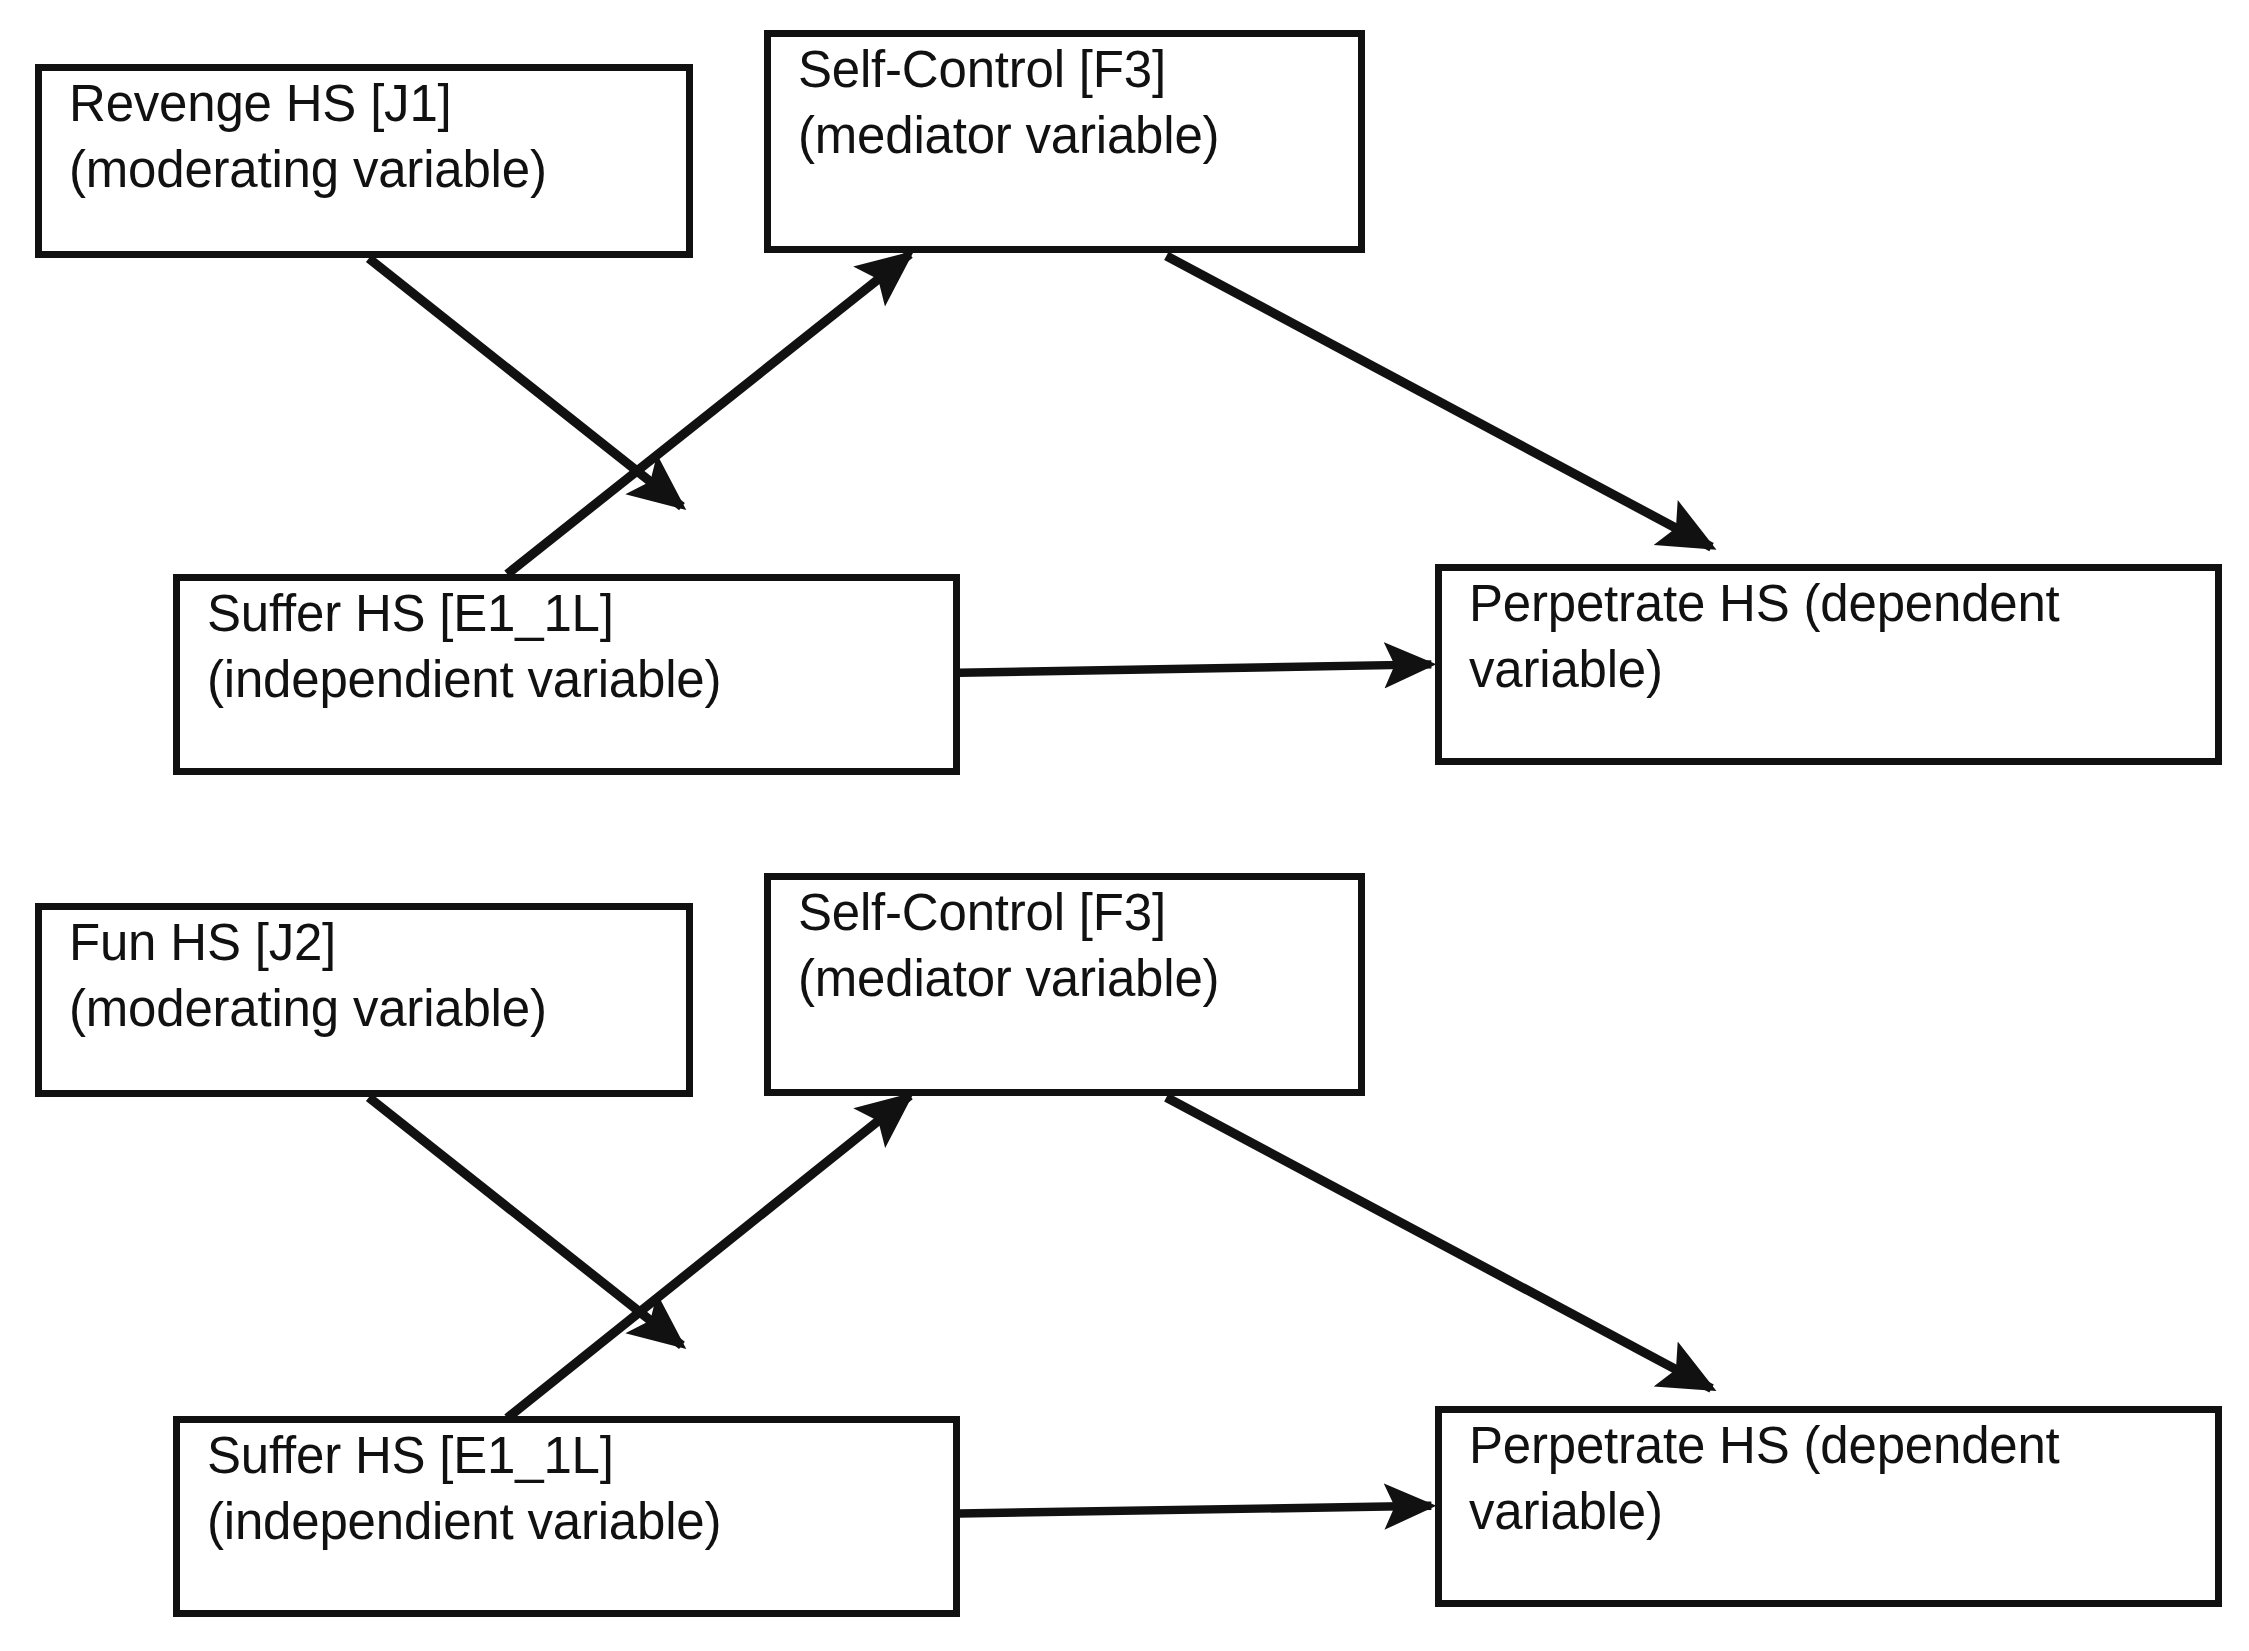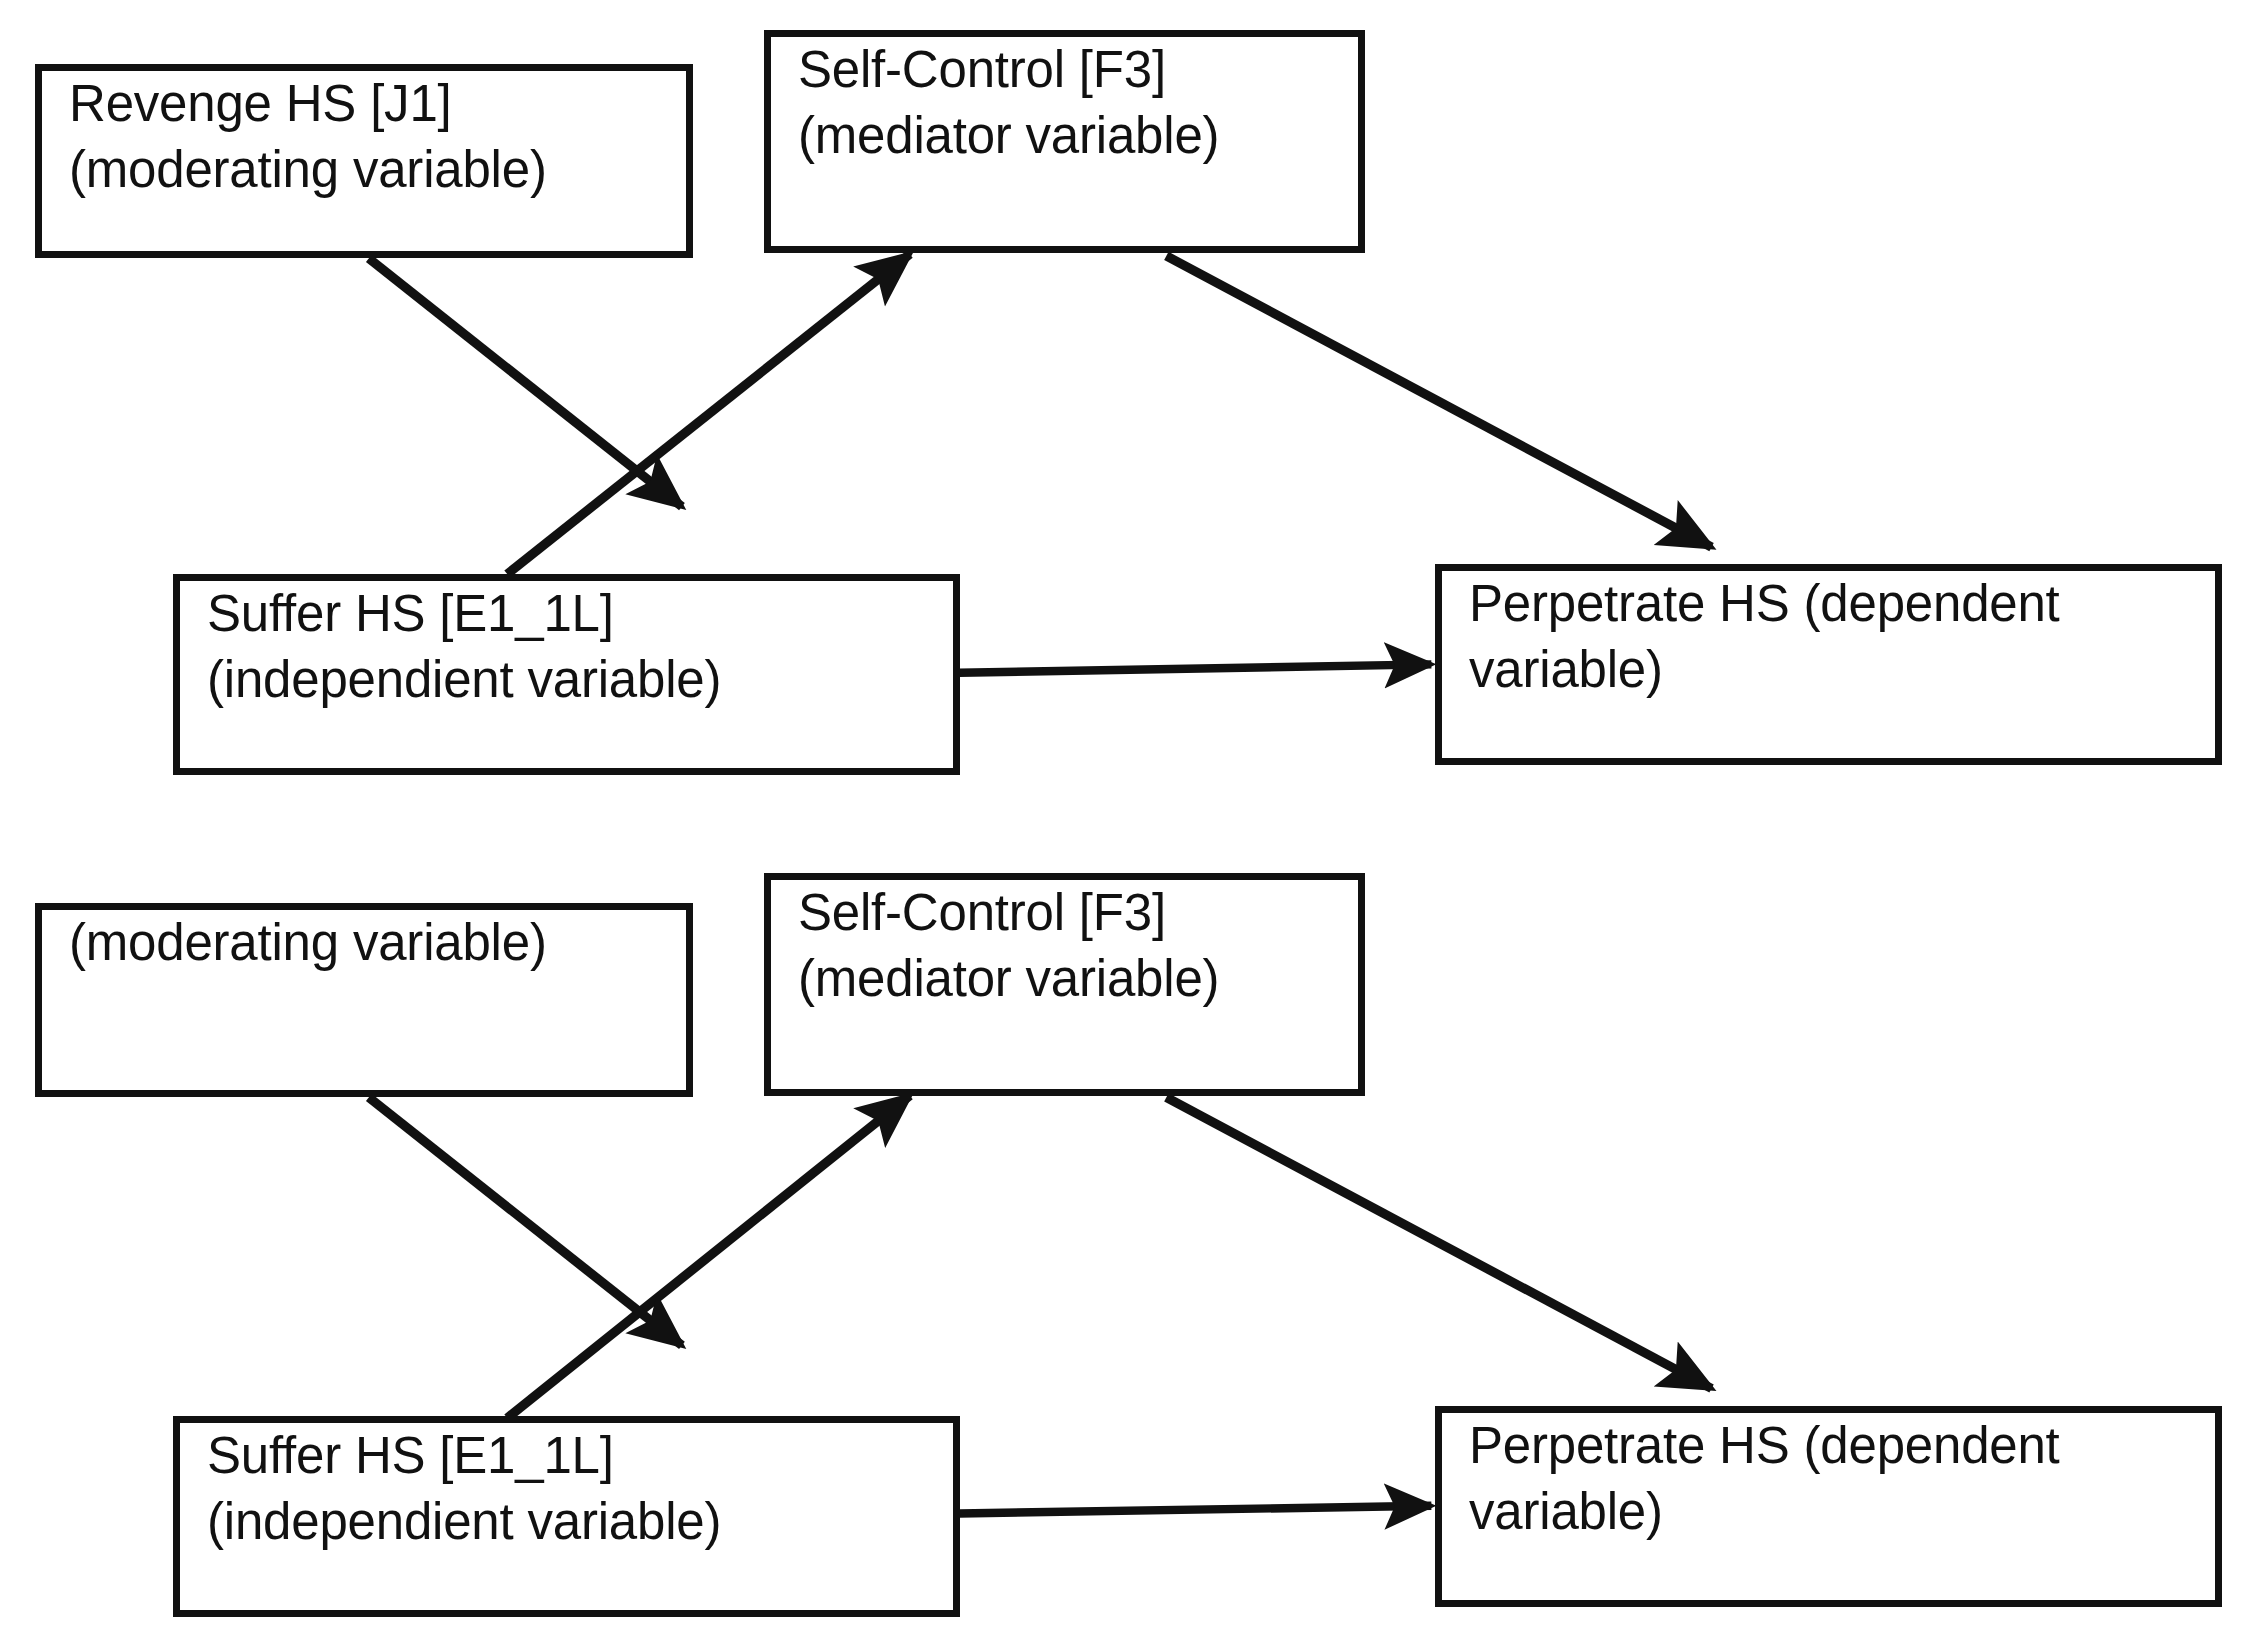--- a/index.html
+++ b/index.html
@@ -87,20 +87,21 @@
     <div class="line">Suffer HS [E1_1L]</div>
     <div class="line">(independient variable)</div>
   </div>
 
   <div class="node" style="left:1435px; top:564px; width:787px; height:201px;">
     <div class="line">Perpetrate HS (dependent</div>
     <div class="line">variable)</div>
   </div>
 
   <div class="node" style="left:35px; top:903px; width:658px; height:194px;">
+    <div class="line">Fun HS [J2]</div>
     <div class="line">(moderating variable)</div>
   </div>
 
   <div class="node" style="left:764px; top:873px; width:601px; height:223px;">
     <div class="line">Self-Control [F3]</div>
     <div class="line">(mediator variable)</div>
   </div>
 
   <div class="node" style="left:173px; top:1416px; width:787px; height:201px;">
     <div class="line">Suffer HS [E1_1L]</div>

